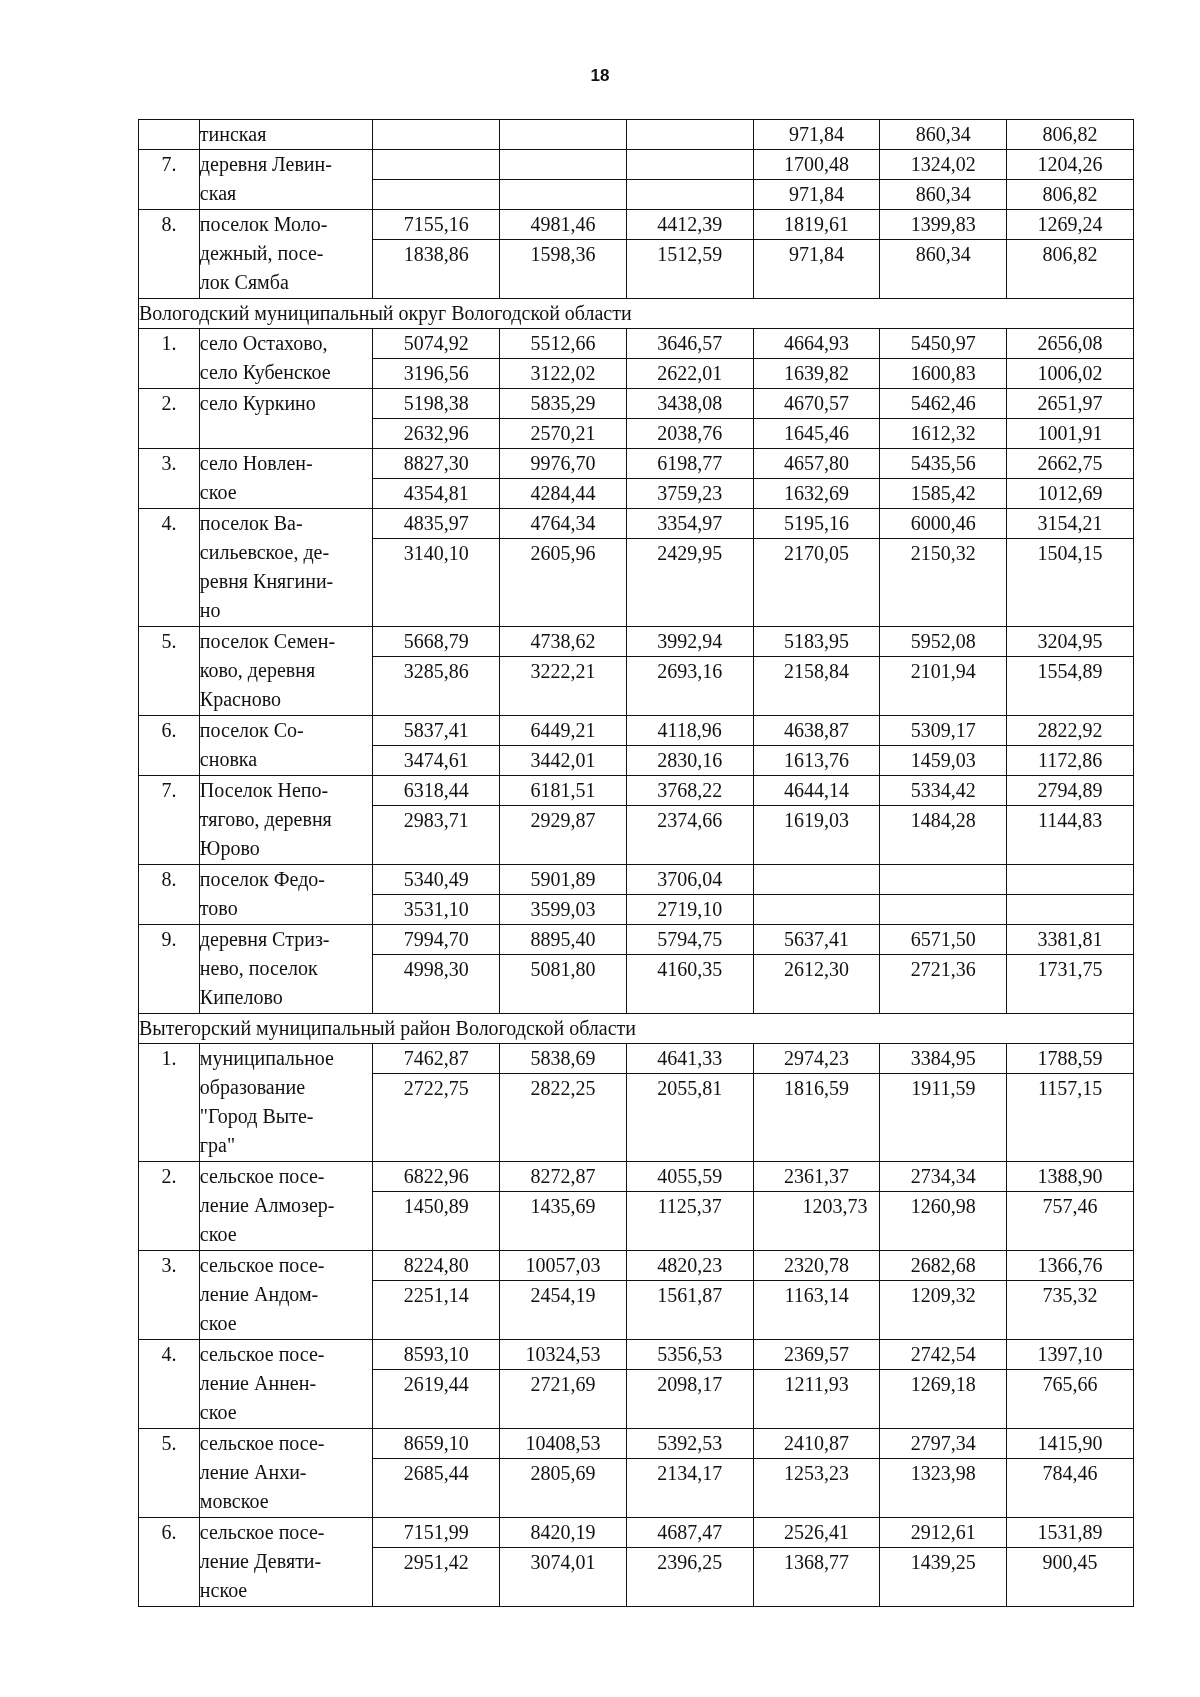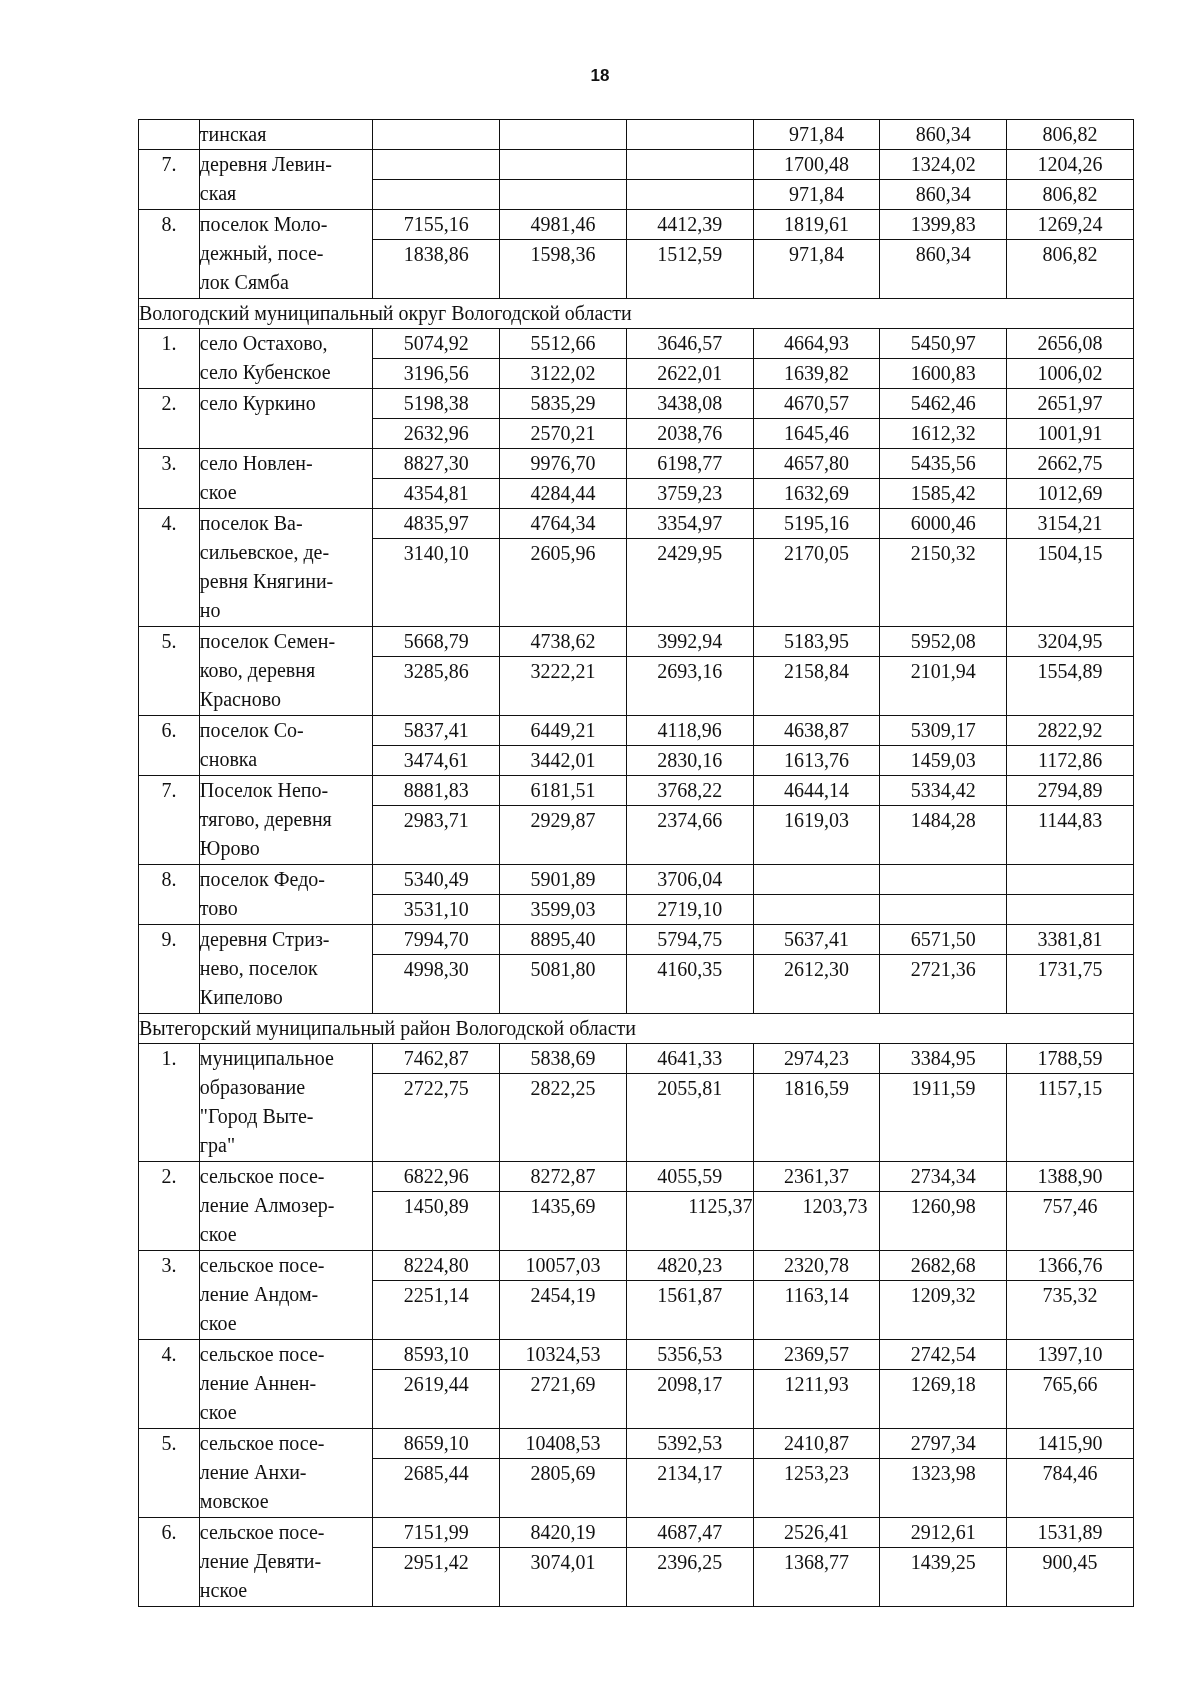--- a/index.html
+++ b/index.html
@@ -200,21 +200,21 @@
         <td class="val">2830,16</td>
         <td class="val">1613,76</td>
         <td class="val">1459,03</td>
         <td class="val">1172,86</td>
       </tr>
       <tr>
         <td rowspan="2" class="num">7.</td>
         <td rowspan="2" class="name">Поселок Непо-
 тягово, деревня
 Юрово</td>
-        <td class="val">8881,83</td>
+        <td class="val">6318,44</td>
         <td class="val">6181,51</td>
         <td class="val">3768,22</td>
         <td class="val">4644,14</td>
         <td class="val">5334,42</td>
         <td class="val">2794,89</td>
       </tr>
       <tr>
         <td class="val" style="height: 58px;">2983,71</td>
         <td class="val" style="height: 58px;">2929,87</td>
         <td class="val" style="height: 58px;">2374,66</td>
@@ -293,21 +293,21 @@
         <td class="val">6822,96</td>
         <td class="val">8272,87</td>
         <td class="val">4055,59</td>
         <td class="val">2361,37</td>
         <td class="val">2734,34</td>
         <td class="val">1388,90</td>
       </tr>
       <tr>
         <td class="val" style="height: 58px;">1450,89</td>
         <td class="val" style="height: 58px;">1435,69</td>
-        <td class="val" style="height: 58px; text-align: right;">1125,37</td>
+        <td class="val" style="height: 58px;">1125,37</td>
         <td class="val" style="height: 58px; padding-left: 37px;">1203,73</td>
         <td class="val" style="height: 58px;">1260,98</td>
         <td class="val" style="height: 58px;">757,46</td>
       </tr>
       <tr>
         <td rowspan="2" class="num">3.</td>
         <td rowspan="2" class="name">сельское посе-
 ление Андом-
 ское</td>
         <td class="val">8224,80</td>

